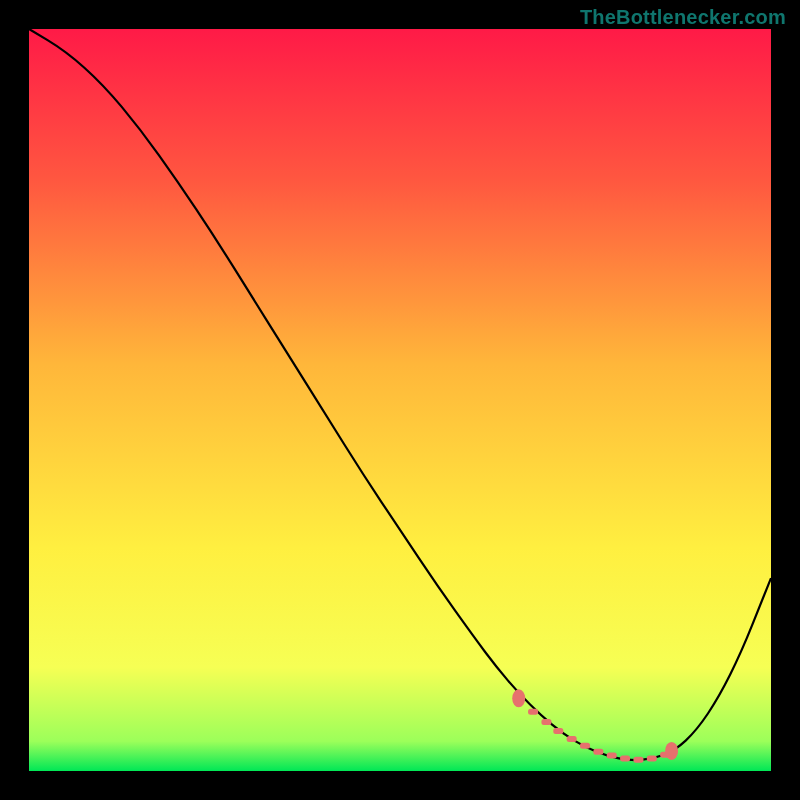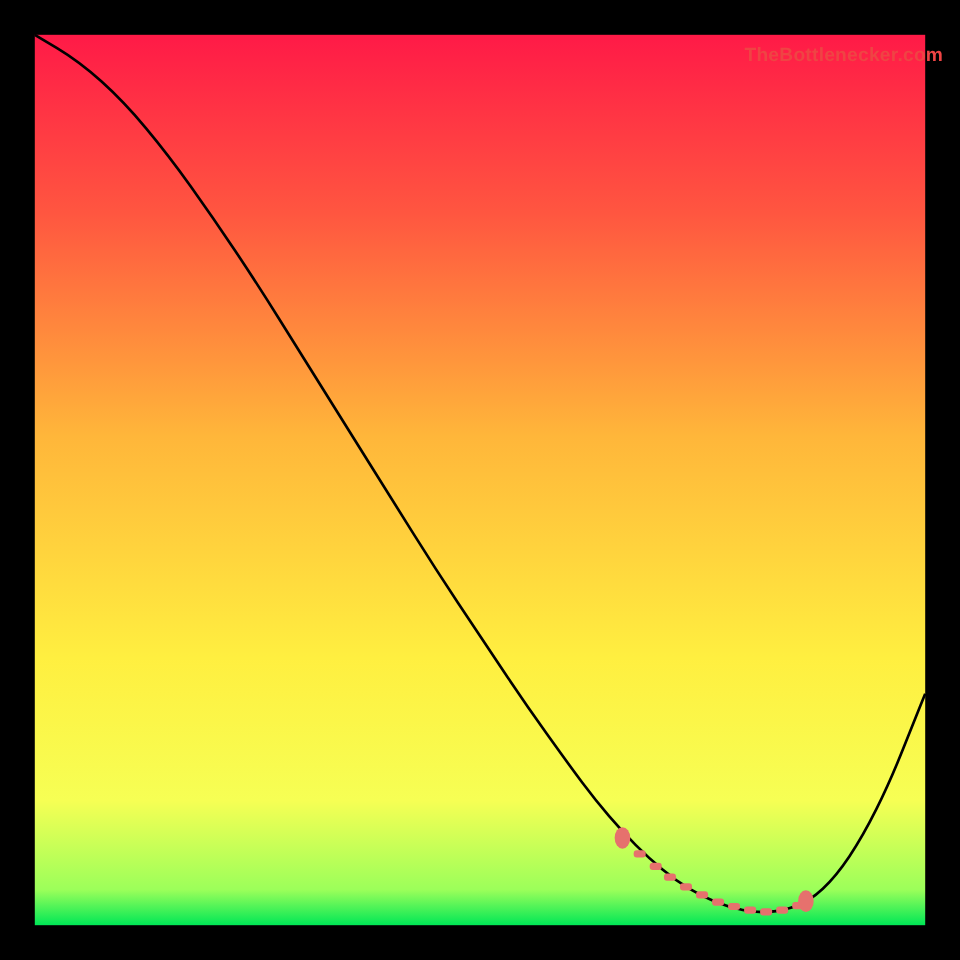--- a/index.html
+++ b/index.html
@@ -14,26 +14,25 @@
   .chart-wrap {
     position: relative;
     width: 800px;
     height: 800px;
     background: #000;
   }
   .watermark {
     position: absolute;
     top: 6px;
     right: 14px;
-    color: #ef4444;
-    font-size: 16px;
+    color: #0f766e;
+    font-size: 20px;
     font-weight: 600;
     letter-spacing: 0.2px;
     z-index: 5;
-    margin-top: 32px;
     -webkit-font-smoothing: antialiased;
   }
   svg.plot {
     position: absolute;
     left: 0;
     top: 0;
   }
 </style>
 </head>
 <body>

